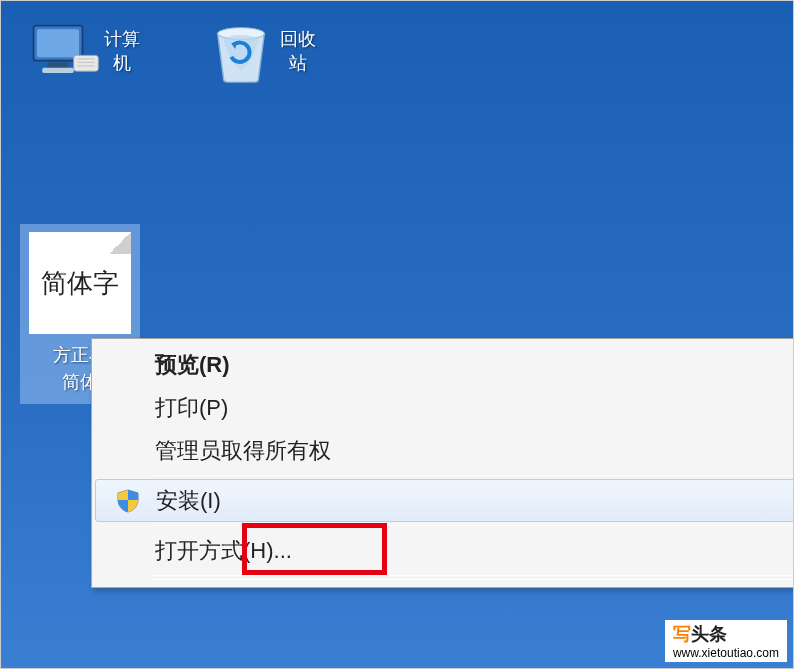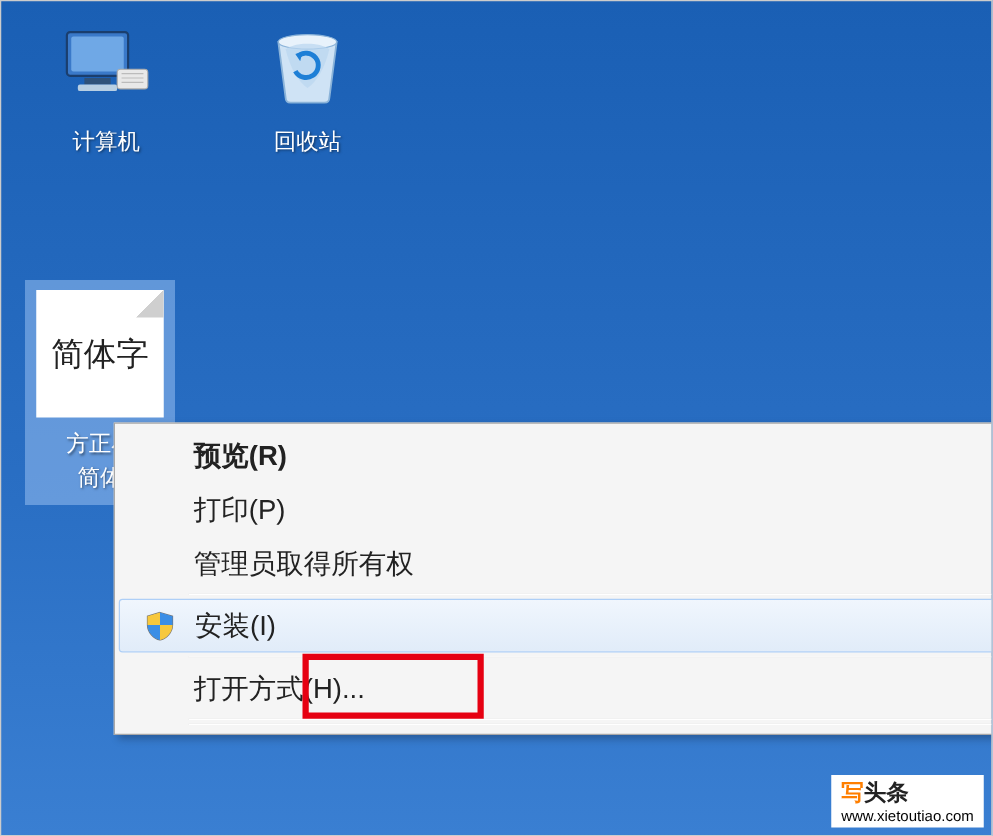--- a/index.html
+++ b/index.html
@@ -9,39 +9,39 @@
       background: linear-gradient(180deg, #1a5fb4 0%, #2a6fc4 60%, #3a7fd2 100%);
       font-family: "Microsoft YaHei", "SimSun", sans-serif;
       position: relative;
       overflow: hidden;
       border: 1px solid #ccc;
     }
     .desktop-icon {
       position: absolute;
       width: 110px;
       display: flex;
-      flex-direction: column;
-      align-items: center;
-      gap: 15px;
+      flex-direction: row;
+      align-items: center;
+      gap: 4px;
     }
     .desktop-icon .icon-image {
       width: 70px;
       height: 70px;
       display: flex;
       align-items: center;
       justify-content: center;
     }
     .desktop-icon .icon-label {
       color: #fff;
       font-size: 18px;
       text-align: center;
       text-shadow: 1px 1px 2px rgba(0,0,0,0.5);
     }
     .computer-icon { left: 29px; top: 15px; }
-    .recycle-icon { left: 190px; top: 15px; }
+    .recycle-icon { left: 205px; top: 15px; }
     .font-file {
       position: absolute;
       left: 19px;
       top: 223px;
       width: 120px;
       padding: 8px 4px;
       background: rgba(150,190,240,0.55);
       display: flex;
       flex-direction: column;
       align-items: center;

